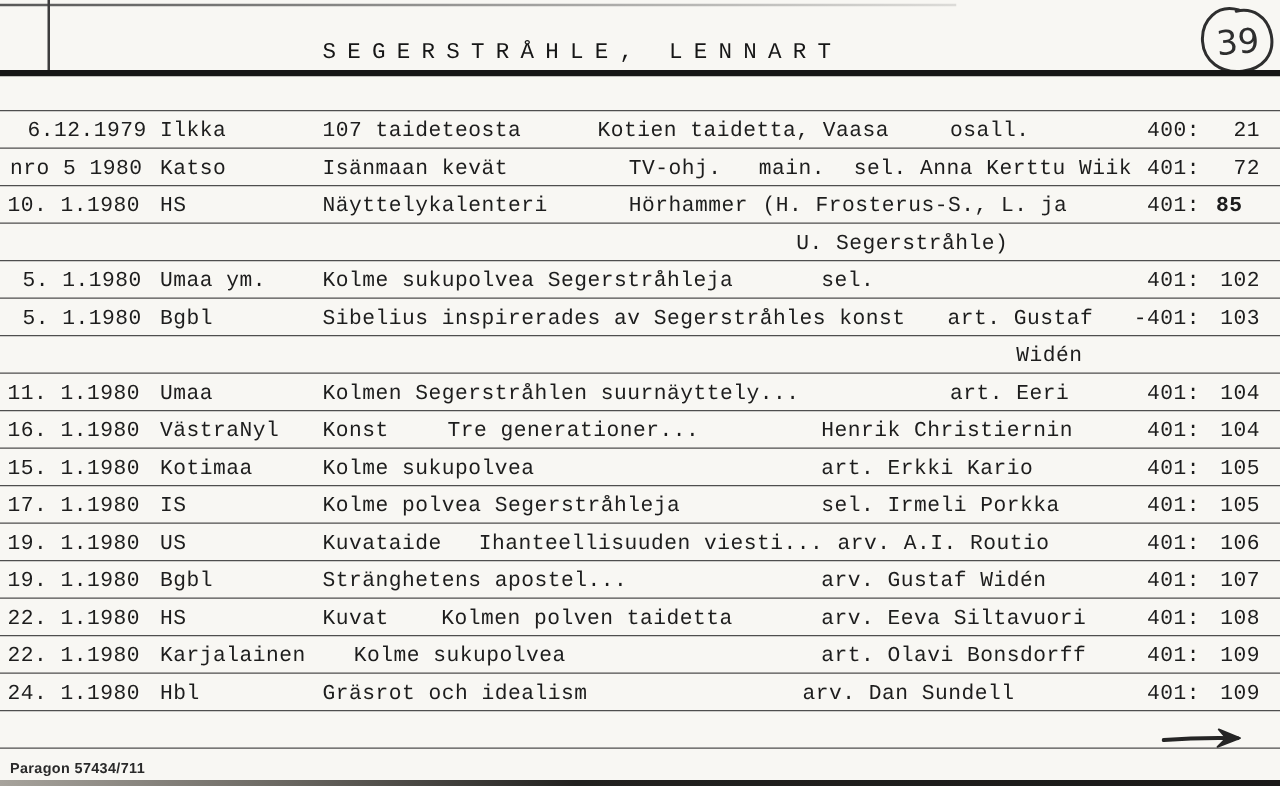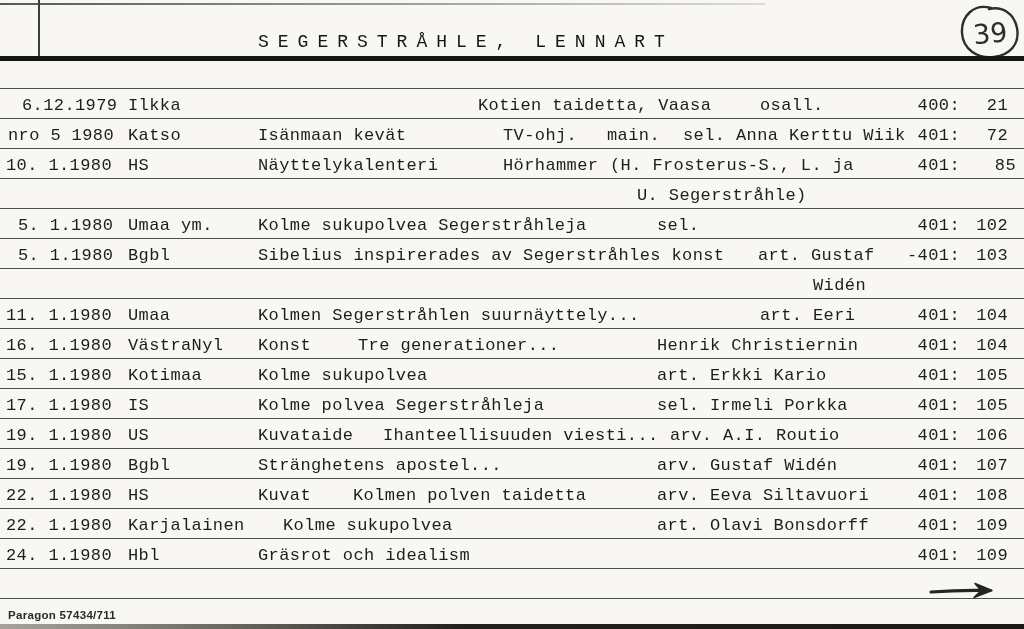--- a/index.html
+++ b/index.html
@@ -62,20 +62,21 @@
       <text x="21" y="40" font-size="27" fill="#2e2e2e" font-family="DejaVu Sans, sans-serif" transform="rotate(-5 36 30)">39</text>
     </svg>
   </div>
 
   <div class="thick-rule"></div>
 
   <div class="entries">
       <div class="row">
         <span class="cell" style="left: 22px;">6.12.1979</span>
         <span class="cell" style="left: 128px;">Ilkka</span>
+        <span class="cell" style="left: 258px;">107 taideteosta</span>
         <span class="cell" style="left: 478px;">Kotien taidetta, Vaasa</span>
         <span class="cell" style="left: 760px;">osall.</span>
         <span class="cell" style="right: 64px;">400:</span>
         <span class="cell" style="right: 16px;">21</span>
       </div>
       <div class="row">
         <span class="cell" style="left: 8px;">nro 5 1980</span>
         <span class="cell" style="left: 128px;">Katso</span>
         <span class="cell" style="left: 258px;">Isänmaan kevät</span>
         <span class="cell" style="left: 503px;">TV-ohj.</span>
@@ -84,21 +85,21 @@
         <span class="cell" style="right: 64px;">401:</span>
         <span class="cell" style="right: 16px;">72</span>
       </div>
       <div class="row">
         <span class="cell" style="left: 6px;">10. 1.1980</span>
         <span class="cell" style="left: 128px;">HS</span>
         <span class="cell" style="left: 258px;">Näyttelykalenteri</span>
         <span class="cell" style="left: 503px; text-align: right;">Hörhammer</span>
         <span class="cell" style="left: 610px;">(H. Frosterus-S., L. ja</span>
         <span class="cell" style="right: 64px;">401:</span>
-        <span class="cell" style="right: 8px;">85</span>
+        <span class="cell" style="right: 30px; font-weight: bold;">85</span>
       </div>
       <div class="row">
         <span class="cell" style="left: 637px;">U. Segerstråhle)</span>
       </div>
       <div class="row">
         <span class="cell" style="left: 18px;">5. 1.1980</span>
         <span class="cell" style="left: 128px;">Umaa ym.</span>
         <span class="cell" style="left: 258px;">Kolme sukupolvea Segerstråhleja</span>
         <span class="cell" style="left: 657px;">sel.</span>
         <span class="cell" style="right: 64px;">401:</span>
@@ -179,20 +180,21 @@
         <span class="cell" style="left: 128px; margin-top: 34px;">Karjalainen</span>
         <span class="cell" style="left: 283px;">Kolme sukupolvea</span>
         <span class="cell" style="left: 657px;">art. Olavi Bonsdorff</span>
         <span class="cell" style="right: 64px;">401:</span>
         <span class="cell" style="right: 16px;">109</span>
       </div>
       <div class="row">
         <span class="cell" style="left: 6px;">24. 1.1980</span>
         <span class="cell" style="left: 128px;">Hbl</span>
         <span class="cell" style="left: 258px;">Gräsrot och idealism</span>
+        <span class="cell" style="left: 642px;">arv. Dan Sundell</span>
         <span class="cell" style="right: 64px;">401:</span>
         <span class="cell" style="right: 16px;">109</span>
       </div>
       <div class="row"></div>
     </div>
 
   <div class="arrow-wrap">
     <svg width="78" height="22" viewBox="0 0 78 22">
       <path d="M3,12 C 22,10.5 42,10 62,10.5" fill="none" stroke="#252525" stroke-width="3.2" stroke-linecap="round"></path>
       <path d="M64,10.5 L47,3.5 L53,10.5 L46,17.5 Z" fill="#252525" stroke="#252525" stroke-width="1.5" stroke-linejoin="round"></path>

